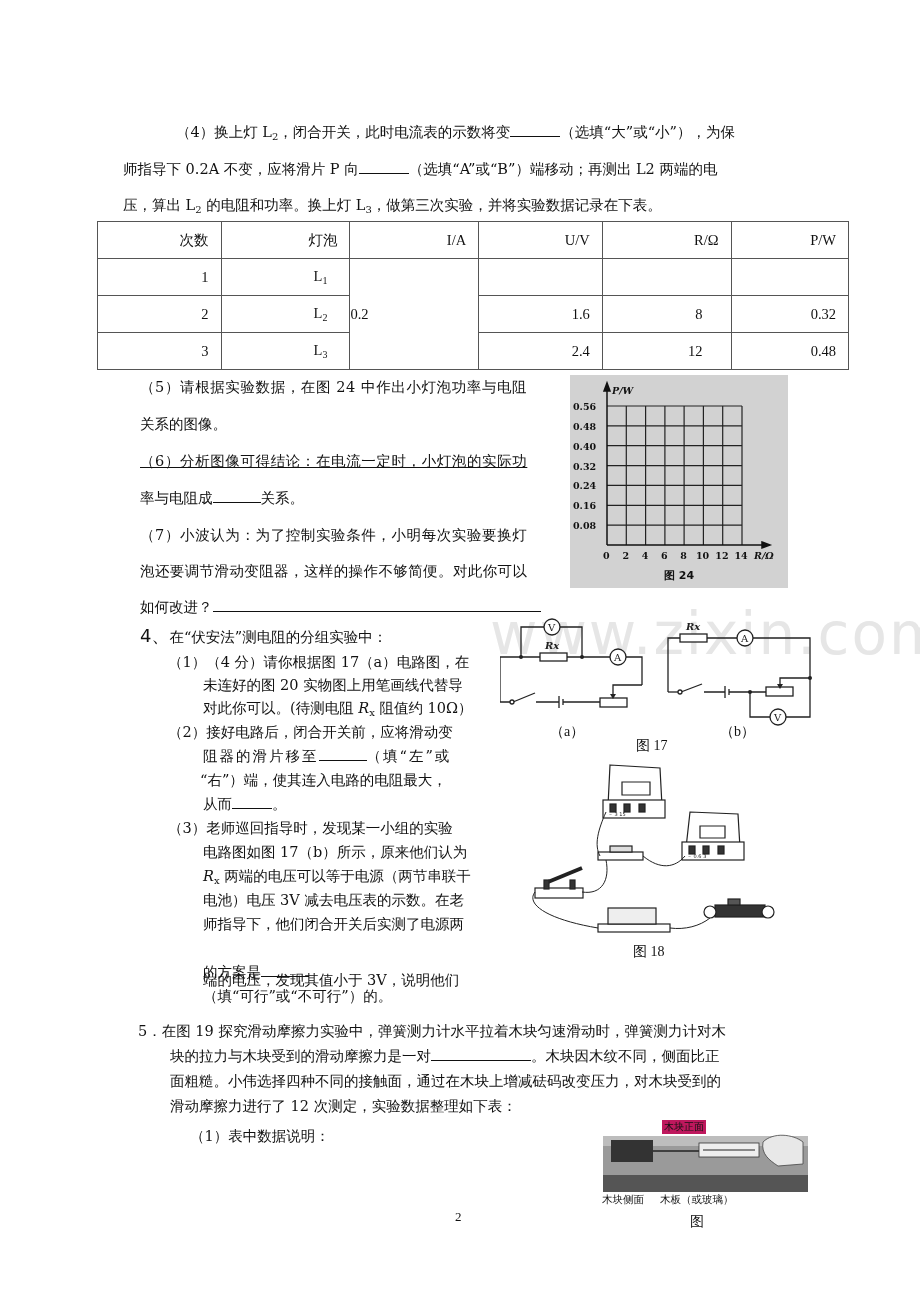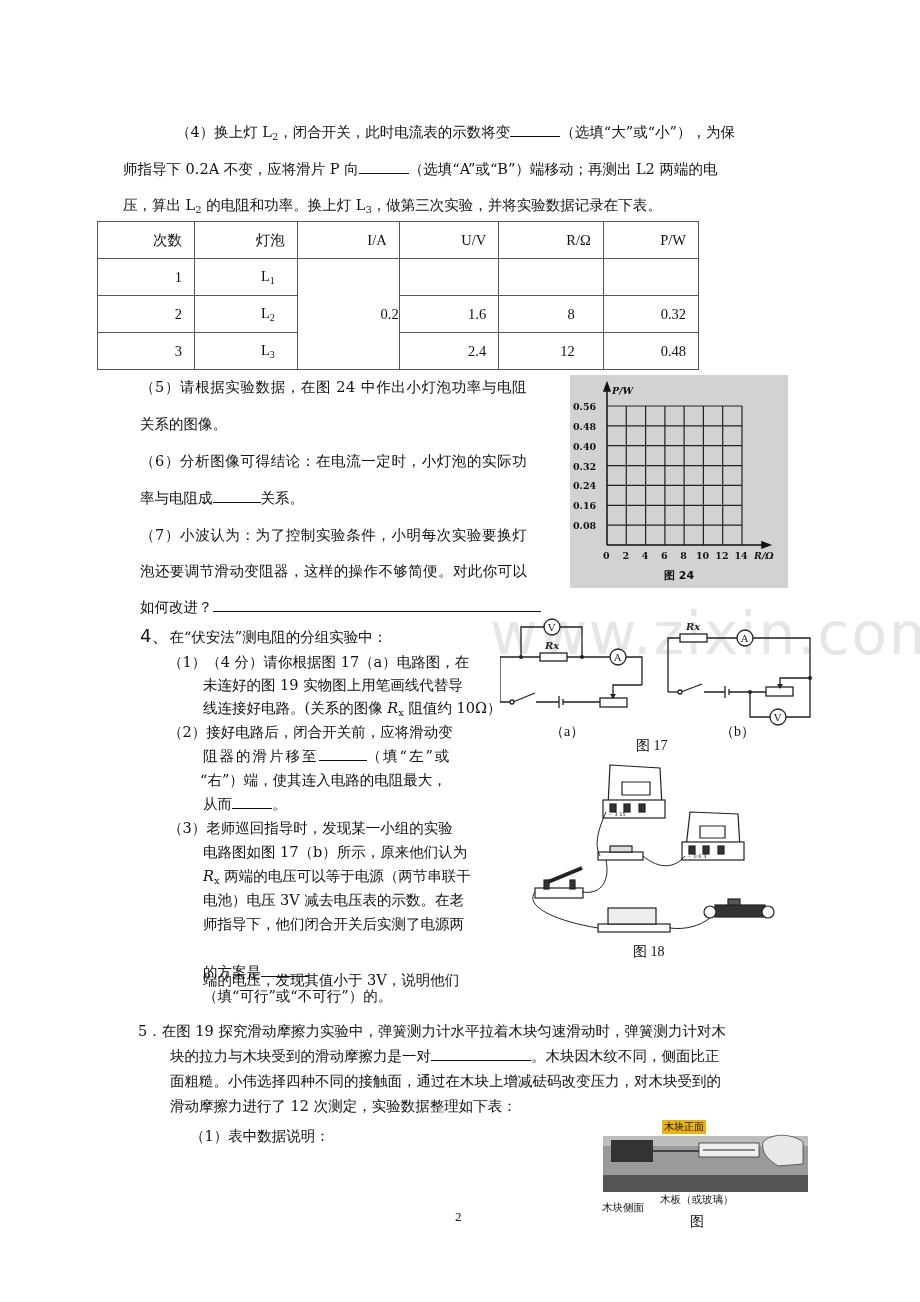--- a/index.html
+++ b/index.html
@@ -5,23 +5,23 @@
   * { margin: 0; padding: 0; box-sizing: border-box; }
   html, body { width: 920px; height: 1302px; background: #ffffff; overflow: hidden; }
   body { position: relative; font-family: "DejaVu Serif", "Liberation Serif", serif; color: #111; font-size: 14.5px; }
   .abs { position: absolute; }
   .line { position: absolute; white-space: nowrap; line-height: 20px; }
   .blank { display: inline-block; border-bottom: 1px solid #111; height: 14px; vertical-align: baseline; }
   sub { font-size: 10px; vertical-align: -3px; }
   .it { font-style: italic; }
 
   
-  table.data { position: absolute; left: 97px; top: 221px; width: 602px; border-collapse: collapse; font-family: "Liberation Serif", serif; font-size: 14.5px; }
+  table.data { position: absolute; left: 97px; top: 221px; width: 752px; border-collapse: collapse; font-family: "Liberation Serif", serif; font-size: 14.5px; }
   table.data td { border: 1.5px solid #555; height: 37px; text-align: right; padding-right: 12px; }
-  table.data td.c-ia { text-align: right; padding-right: 0; }
+  table.data td.c-ia { text-align: left; padding-right: 12px; }
 
   
   .graph-box { position: absolute; left: 570px; top: 375px; width: 218px; height: 213px; background: #d4d4d4; }
   .graph-box svg { width: 100%; height: 100%; }
 
   .watermark { position: absolute; left: 490px; top: 600px; font-family: "DejaVu Sans", sans-serif; font-size: 58px; color: #e6e6e6; letter-spacing: 2px; }
 
   .fig-cap { position: absolute; font-family: "Liberation Serif", serif; font-size: 14px; }
   .q-num { font-family: "DejaVu Sans", sans-serif; font-size: 18px; }
 </style>
@@ -76,21 +76,21 @@
     <td style="padding-right:22px"><span>L</span><sub>3</sub></td>
     <td>2.4</td>
     <td style="padding-right:28px">12</td>
     <td>0.48</td>
   </tr>
 </tbody>
   </table>
 
 <div class="line" style="left:140px; top:377px; letter-spacing:0.6px;">（5）请根据实验数据，在图 24 中作出小灯泡功率与电阻</div>
 <div class="line" style="left:140px; top:414px;">关系的图像。</div>
-<div class="line" style="left:140px; top:451px; letter-spacing:0.6px;">（6）分析图像可得结论：在电流一定时，小灯泡的实际功</div>
+<div class="line" style="left:140px; top:451px; letter-spacing:0.6px;text-decoration:underline;">（6）分析图像可得结论：在电流一定时，小灯泡的实际功</div>
 <div class="line" style="left:140px; top:488px;">
   <span>率与电阻成</span><span class="blank" style="width:48px"></span><span>关系。</span>
 </div>
 <div class="line" style="left:140px; top:525px; letter-spacing:0.6px;">（7）小波认为：为了控制实验条件，小明每次实验要换灯</div>
 <div class="line" style="left:140px; top:561px; letter-spacing:0.4px;">泡还要调节滑动变阻器，这样的操作不够简便。对此你可以</div>
 <div class="line" style="left:140px; top:597px;">
   <span>如何改进？</span><span class="blank" style="width:328px"></span>
 </div>
 
 <div class="graph-box">
@@ -142,23 +142,23 @@
     <text x="94" y="204" font-family="DejaVu Sans, sans-serif" font-size="11" font-weight="bold" fill="#111">图 24</text>
   </svg>
 </div>
 
 <div class="watermark">www.zixin.com.cn</div>
 
 <div class="line" style="left:140px; top:626px;">
   <span class="q-num">4、</span><span>在“伏安法”测电阻的分组实验中：</span>
 </div>
 <div class="line" style="left:168px; top:652px;">（1）（4 分）请你根据图 17（a）电路图，在</div>
-<div class="line" style="left:203px; top:675px;">未连好的图 19 实物图上用笔画线代替导</div>
+<div class="line" style="left:203px; top:675px;">未连好的图 20 实物图上用笔画线代替导</div>
 <div class="line" style="left:203px; top:698px;">
-  <span>线连接好电路。(关系的图像 </span><span class="it">R</span><sub>x</sub><span> 阻值约 10Ω）</span>
+  <span>对此你可以。(待测电阻 </span><span class="it">R</span><sub>x</sub><span> 阻值约 10Ω）</span>
 </div>
 <div class="line" style="left:168px; top:722px;">（2）接好电路后，闭合开关前，应将滑动变</div>
 <div class="line" style="left:203px; top:746px;">
   <span style="letter-spacing:2px">阻器的滑片移至</span><span class="blank" style="width:48px"></span><span style="letter-spacing:2px">（填“左”或</span>
 </div>
 <div class="line" style="left:200px; top:770px;">“右”）端，使其连入电路的电阻最大，</div>
 <div class="line" style="left:203px; top:794px;">
   <span>从而</span><span class="blank" style="width:40px"></span><span>。</span>
 </div>
 <div class="line" style="left:168px; top:818px;">（3）老师巡回指导时，发现某一小组的实验</div>
@@ -280,18 +280,18 @@
 <svg class="abs" style="left:603px; top:1130px;" width="205" height="62" viewBox="0 0 205 62">
   <rect x="0" y="6" width="205" height="56" fill="#9a9a9a"></rect>
   <rect x="0" y="6" width="205" height="10" fill="#bdbdbd"></rect>
   <path d="M0,45 L205,45 L205,62 L0,62 Z" fill="#555"></path>
   <rect x="8" y="10" width="42" height="22" fill="#333"></rect>
   <line x1="50" y1="21" x2="96" y2="21" stroke="#222" stroke-width="1.5"></line>
   <rect x="96" y="13" width="60" height="14" fill="#eee" stroke="#333" stroke-width="0.8"></rect>
   <line x1="100" y1="20" x2="152" y2="20" stroke="#222" stroke-width="1"></line>
   <path d="M160,12 C170,2 190,4 200,12 L200,34 L175,36 C166,30 158,24 160,12 Z" fill="#e8e8e8" stroke="#444" stroke-width="0.8"></path>
 </svg>
-<div class="abs" style="left:662px; top:1120px; font-family:'DejaVu Sans',sans-serif; font-size:10px; background:#eab308; padding:0 2px;">木块正面</div>
-<div class="abs" style="left:602px; top:1193px; font-family:'DejaVu Sans',sans-serif; font-size:10.5px;margin-top:8px;">木块侧面</div>
+<div class="abs" style="left:662px; top:1120px; font-family:'DejaVu Sans',sans-serif; font-size:10px; background:#be185d; padding:0 2px;">木块正面</div>
+<div class="abs" style="left:602px; top:1193px; font-family:'DejaVu Sans',sans-serif; font-size:10.5px;">木块侧面</div>
 <div class="abs" style="left:660px; top:1193px; font-family:'DejaVu Sans',sans-serif; font-size:10.5px;">木板（或玻璃）</div>
 <div class="fig-cap" style="left:690px; top:1213px;">图</div>
 
 <div class="abs" style="left:455px; top:1209px; font-family:'Liberation Serif',serif; font-size:13px;">2</div>
 
 </body></html>

